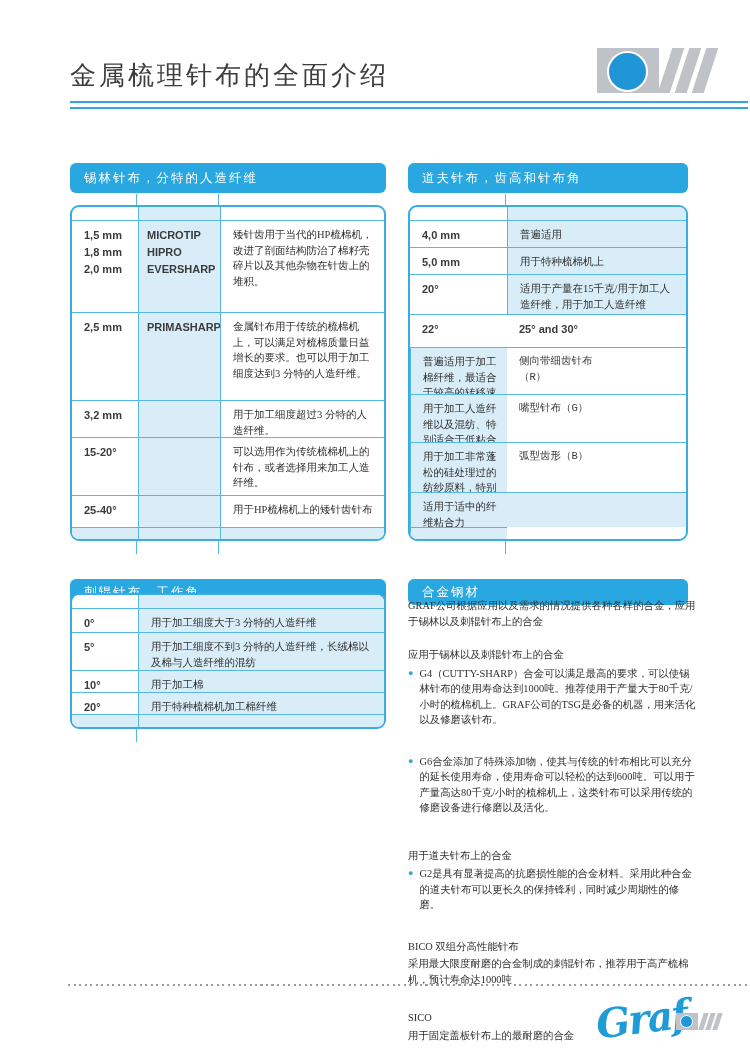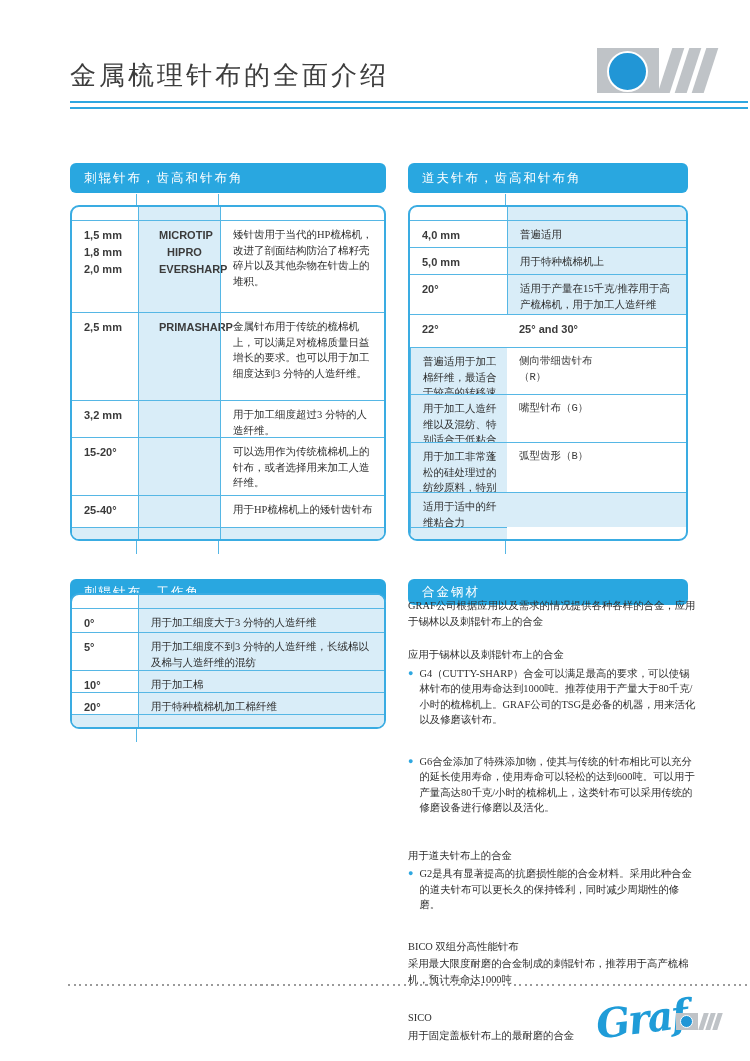--- a/index.html
+++ b/index.html
@@ -34,22 +34,22 @@
             grid-template-columns:97px 1fr;
             grid-template-rows:13px 27px 27px 40px 33px 47px 48px 50px 35px auto;}
   .lic-body{left:70px;top:593px;width:316px;height:136px;
             grid-template-columns:66px 1fr;
             grid-template-rows:13px 24px 38px 22px 22px auto;}
 
   .cell{box-sizing:border-box;padding:6px 10px 0 12px;font-size:10.5px;line-height:15.5px;
         white-space:pre-line;color:#2f2f2f;}
   .val{font-family:"Liberation Sans",sans-serif;font-size:11px;font-weight:bold;
        color:#3b3b3b;line-height:17px;white-space:pre-line;}
-  .name{padding-left:20px;font-family:"Liberation Sans",sans-serif;font-size:11px;font-weight:bold;
-        color:#3b3b3b;line-height:17px;text-align:center;}
+  .name{padding-left:8px;font-family:"Liberation Sans",sans-serif;font-size:11px;font-weight:bold;
+        color:#3b3b3b;line-height:17px;}
   .cjk{font-family:Liberation Mono, monospace;font-size:10.5px;font-weight:normal;line-height:15.5px;}
   .blue{background:#d9edf8;}
   .bt{border-top:1px solid #56b7e5;}
   .bl{border-left:1px solid #56b7e5;}
 
   .tick{position:absolute;width:1px;background:#56b7e5;}
 
   
   .alloy{position:absolute;left:408px;top:598px;width:288px;font-size:10.4px;line-height:15.5px;color:#2f2f2f;}
   .alloy p{margin:0;}
@@ -82,21 +82,21 @@
   <div class="title-rule"></div>
 
   <div class="logo-mark">
     <div class="lm-block"></div>
     <div class="lm-circle"></div>
     <div class="lm-stripe lm-s1"></div>
     <div class="lm-stripe lm-s2"></div>
     <div class="lm-stripe lm-s3"></div>
   </div>
 
-  <div class="bar" style="left:70px;top:163px;width:316px;">刺辊针布，齿高和针布角</div>
+  <div class="bar" style="left:70px;top:163px;width:316px;">锡林针布，分特的人造纤维</div>
   <div class="tbody cyl-body">
     <div class="cell"></div>
     <div class="cell blue bl"></div>
     <div class="cell bl"></div>
 
     <div class="cell val bt">1,5 mm
 1,8 mm
 2,0 mm</div>
     <div class="cell name blue bl bt">MICROTIP
 HIPRO
@@ -129,21 +129,21 @@
     <div class="cell"></div>
     <div class="cell blue bl"></div>
 
     <div class="cell val bt">4,0 mm</div>
     <div class="cell blue bl bt">普遍适用</div>
 
     <div class="cell val bt">5,0 mm</div>
     <div class="cell blue bl bt">用于特种梳棉机上</div>
 
     <div class="cell val bt">20°</div>
-    <div class="cell blue bl bt">适用于产量在15千克/推荐用于高产梳棉机，用于加工人造纤维</div>
+    <div class="cell blue bl bt">适用于产量在15千克/用于加工人造纤维，用于加工人造纤维</div>
 
     <div class="cell val bt">22°</div>
 
     <div class="cell val bt">25° and 30°</div>
     <div class="cell blue bl bt">普遍适用于加工棉纤维，最适合于较高的转移速度。</div>
 
     <div class="cell val cjk bt">侧向带细齿针布
 （R）</div>
     <div class="cell blue bl bt">用于加工人造纤维以及混纺、特别适合于低粘合力的纤维。</div>
 

